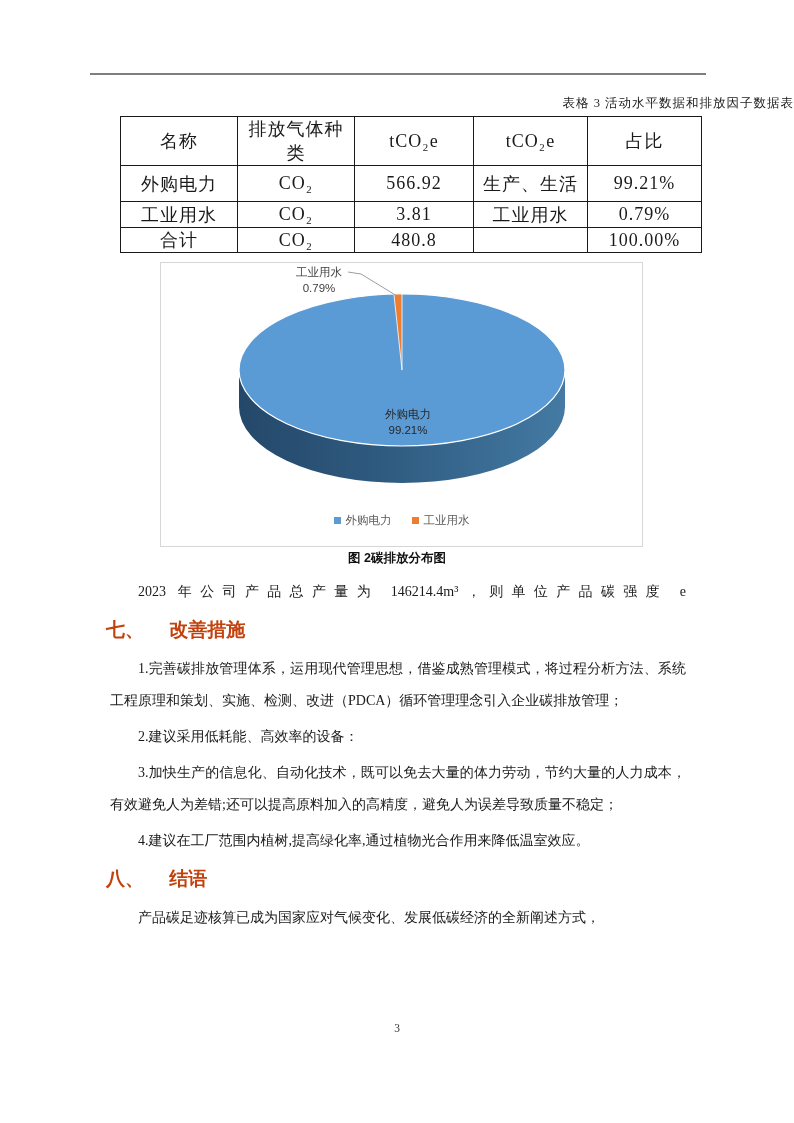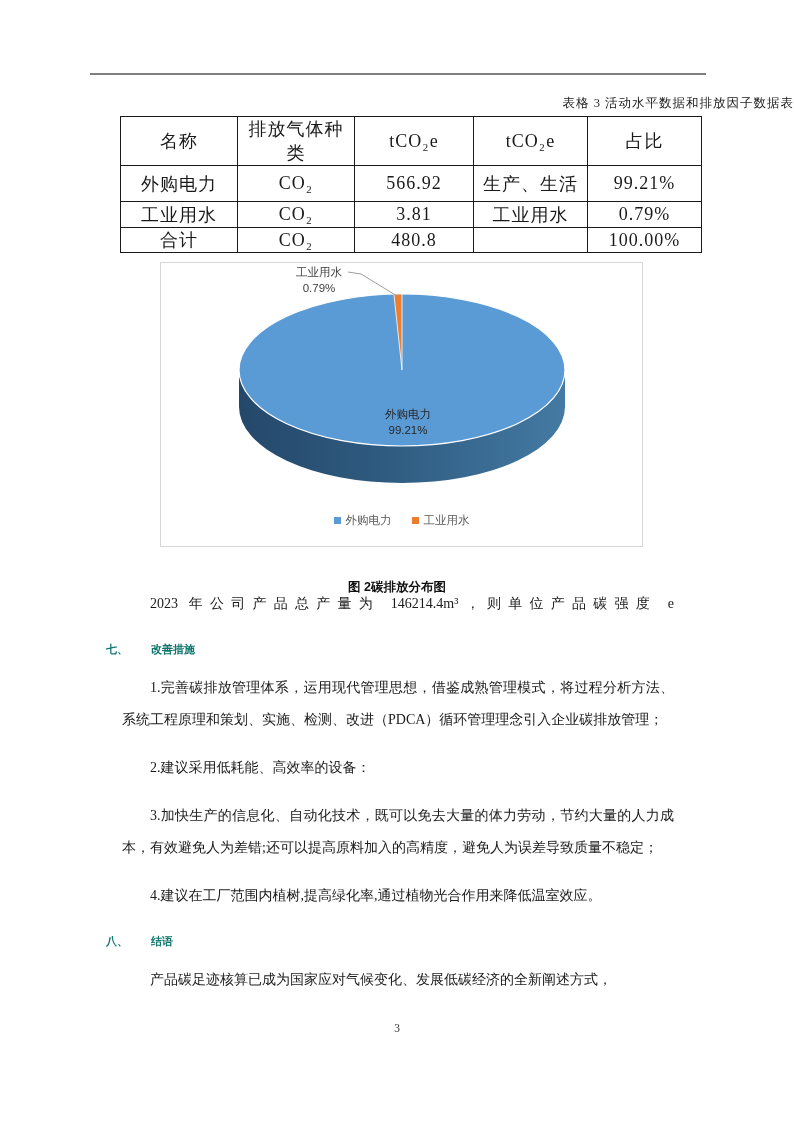--- a/index.html
+++ b/index.html
@@ -62,34 +62,33 @@
     font-size:11.5px; color:#595959; align-items:center;
   }
   .legend-item { display:flex; align-items:center; gap:5px; }
   .legend-swatch { width:7px; height:7px; display:inline-block; }
 
   .figure-caption {
     position:absolute; top:550px; left:0; width:100%;
     text-align:center; font-size:12.5px; font-weight:bold;
     font-family:"Liberation Sans","DejaVu Sans",sans-serif;
     color:#111;
-    margin-top:29px;
   }
 
   
   .body-text {
     position:absolute; top:572px; left:106px; width:584px;
     font-size:14px; line-height:32px; color:#1a1a1a;
   }
-  .para { margin:16px; text-align:justify; text-indent:28px; }
+  .para { margin:4px; text-align:justify; text-indent:28px; }
   .justify-full { text-align:justify; text-align-last:justify; text-indent:28px; }
   .section-heading {
-    margin:9px 0 10px 0; font-size:11px; font-weight:bold;
-    font-family:"Liberation Sans","DejaVu Sans",sans-serif;
-    line-height:26px; color:#0f766e; text-indent:0;
+    margin:9px 0 10px 0; font-size:19px; font-weight:bold;
+    font-family:"Liberation Sans","DejaVu Sans",sans-serif;
+    line-height:26px; color:#c2410c; text-indent:0;
   }
   .section-heading .h-num { margin-right:20px; }
   .after-heading { margin-top:2px; }
 
   .page-number {
     position:absolute; top:1022px; left:0; width:100%;
     text-align:center; font-size:11.5px; color:#333;
   }
 </style>
 </head>

